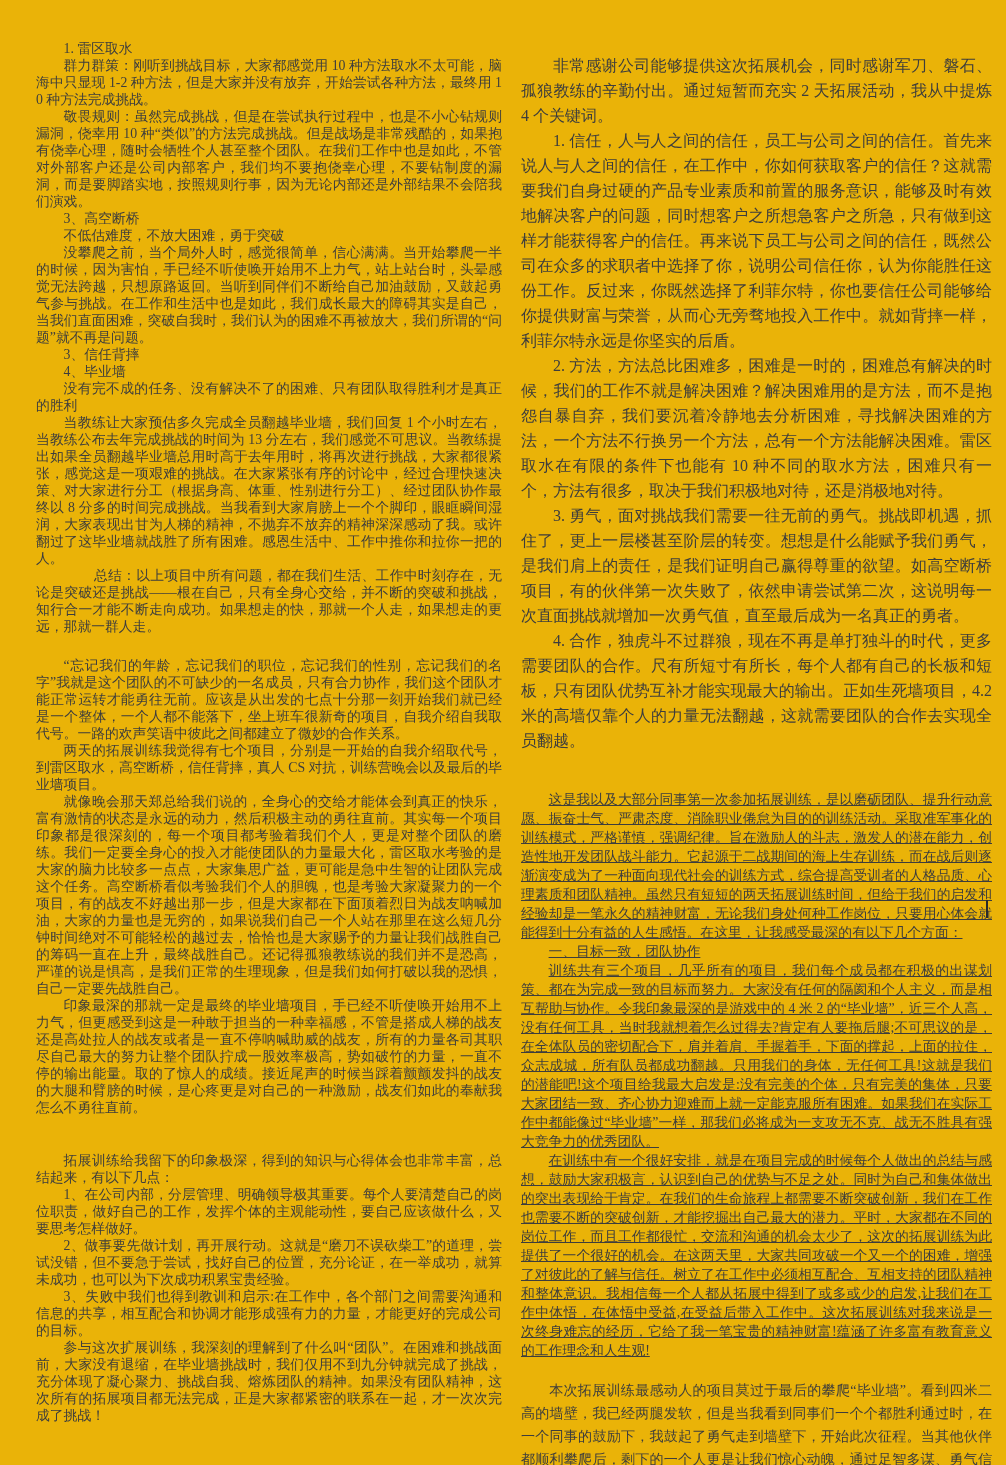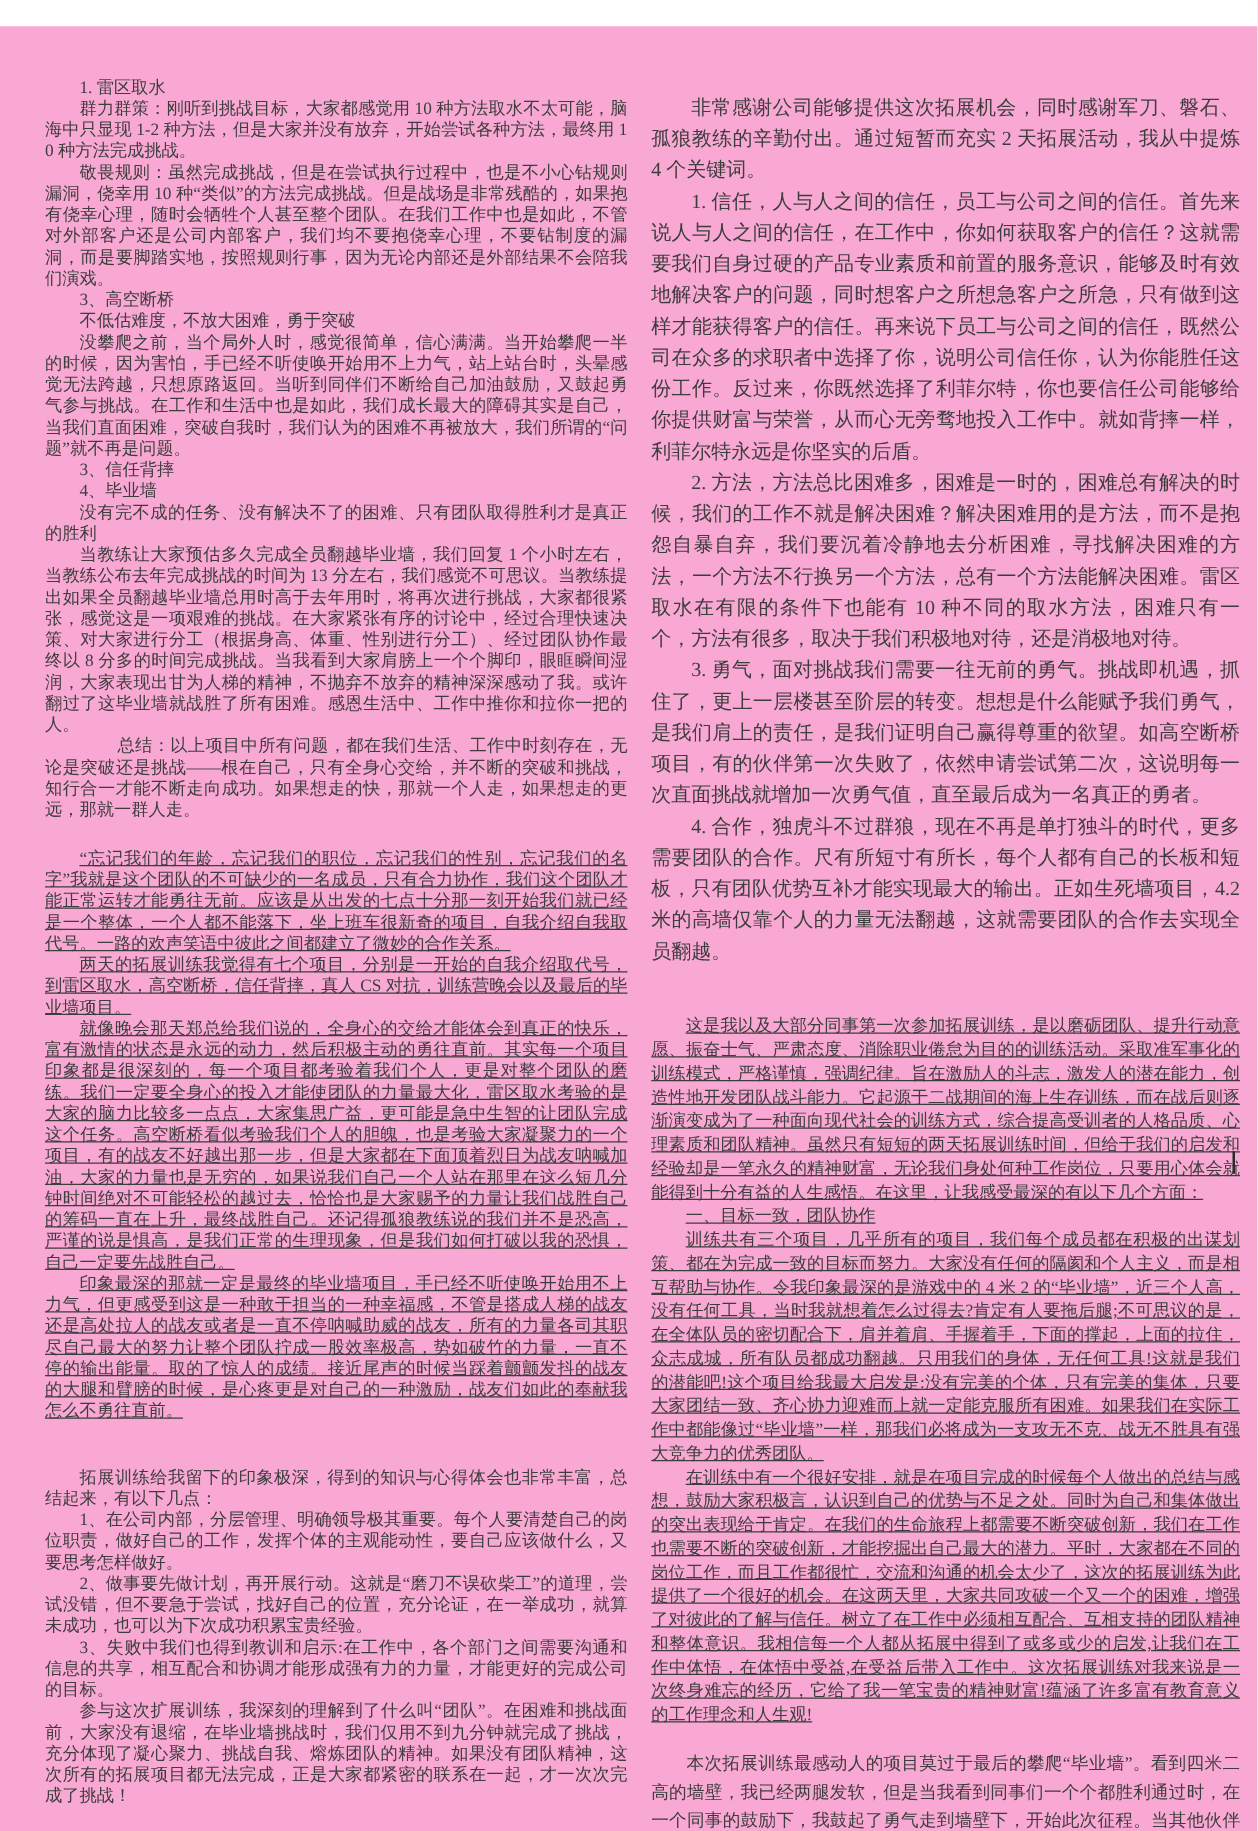--- a/index.html
+++ b/index.html
@@ -2,33 +2,33 @@
 <html><head>
 <meta charset="utf-8">
 <style>
   html, body { margin: 0; padding: 0; background: #ffffff; }
   body {
     width: 1006px; height: 1465px;
     position: relative; overflow: hidden;
     font-family: "Liberation Serif", "DejaVu Serif", serif;
     color: #3d3d3d;
   }
-  .page { position: absolute; inset: 0; background: #f9a8d4; margin-top: 21px; }
+  .page { position: absolute; inset: 0; background: #eab308; }
   .col { position: absolute; }
   .col-left  { left: 36px;  width: 466px; top: 40px; }
   .col-right { left: 521px; width: 471px; top: 53px; }
   p {
     margin: 0;
     text-align: justify;
     text-justify: inter-ideograph;
     text-indent: 2em;
     word-break: break-all;
   }
   .col-left p { font-size: 13.8px; line-height: 17px; }
-  .sec-l2 { margin-top: 22px; text-decoration: underline; }
+  .sec-l2 { margin-top: 22px; }
   .sec-l3 { margin-top: 36px; }
   .sec-r1 p { font-size: 16px; line-height: 25px; }
   .sec-r2 { margin-top: 37px; text-decoration: underline; }
   .sec-r2 p { font-size: 13.8px; line-height: 19px; }
   .sec-r3 { margin-top: 19px; }
   .sec-r3 p { font-size: 14.1px; line-height: 23px; }
   .indent4 { text-indent: 4.2em; }
   .text-cursor {
     position: absolute;
     left: 986px; top: 900px;

